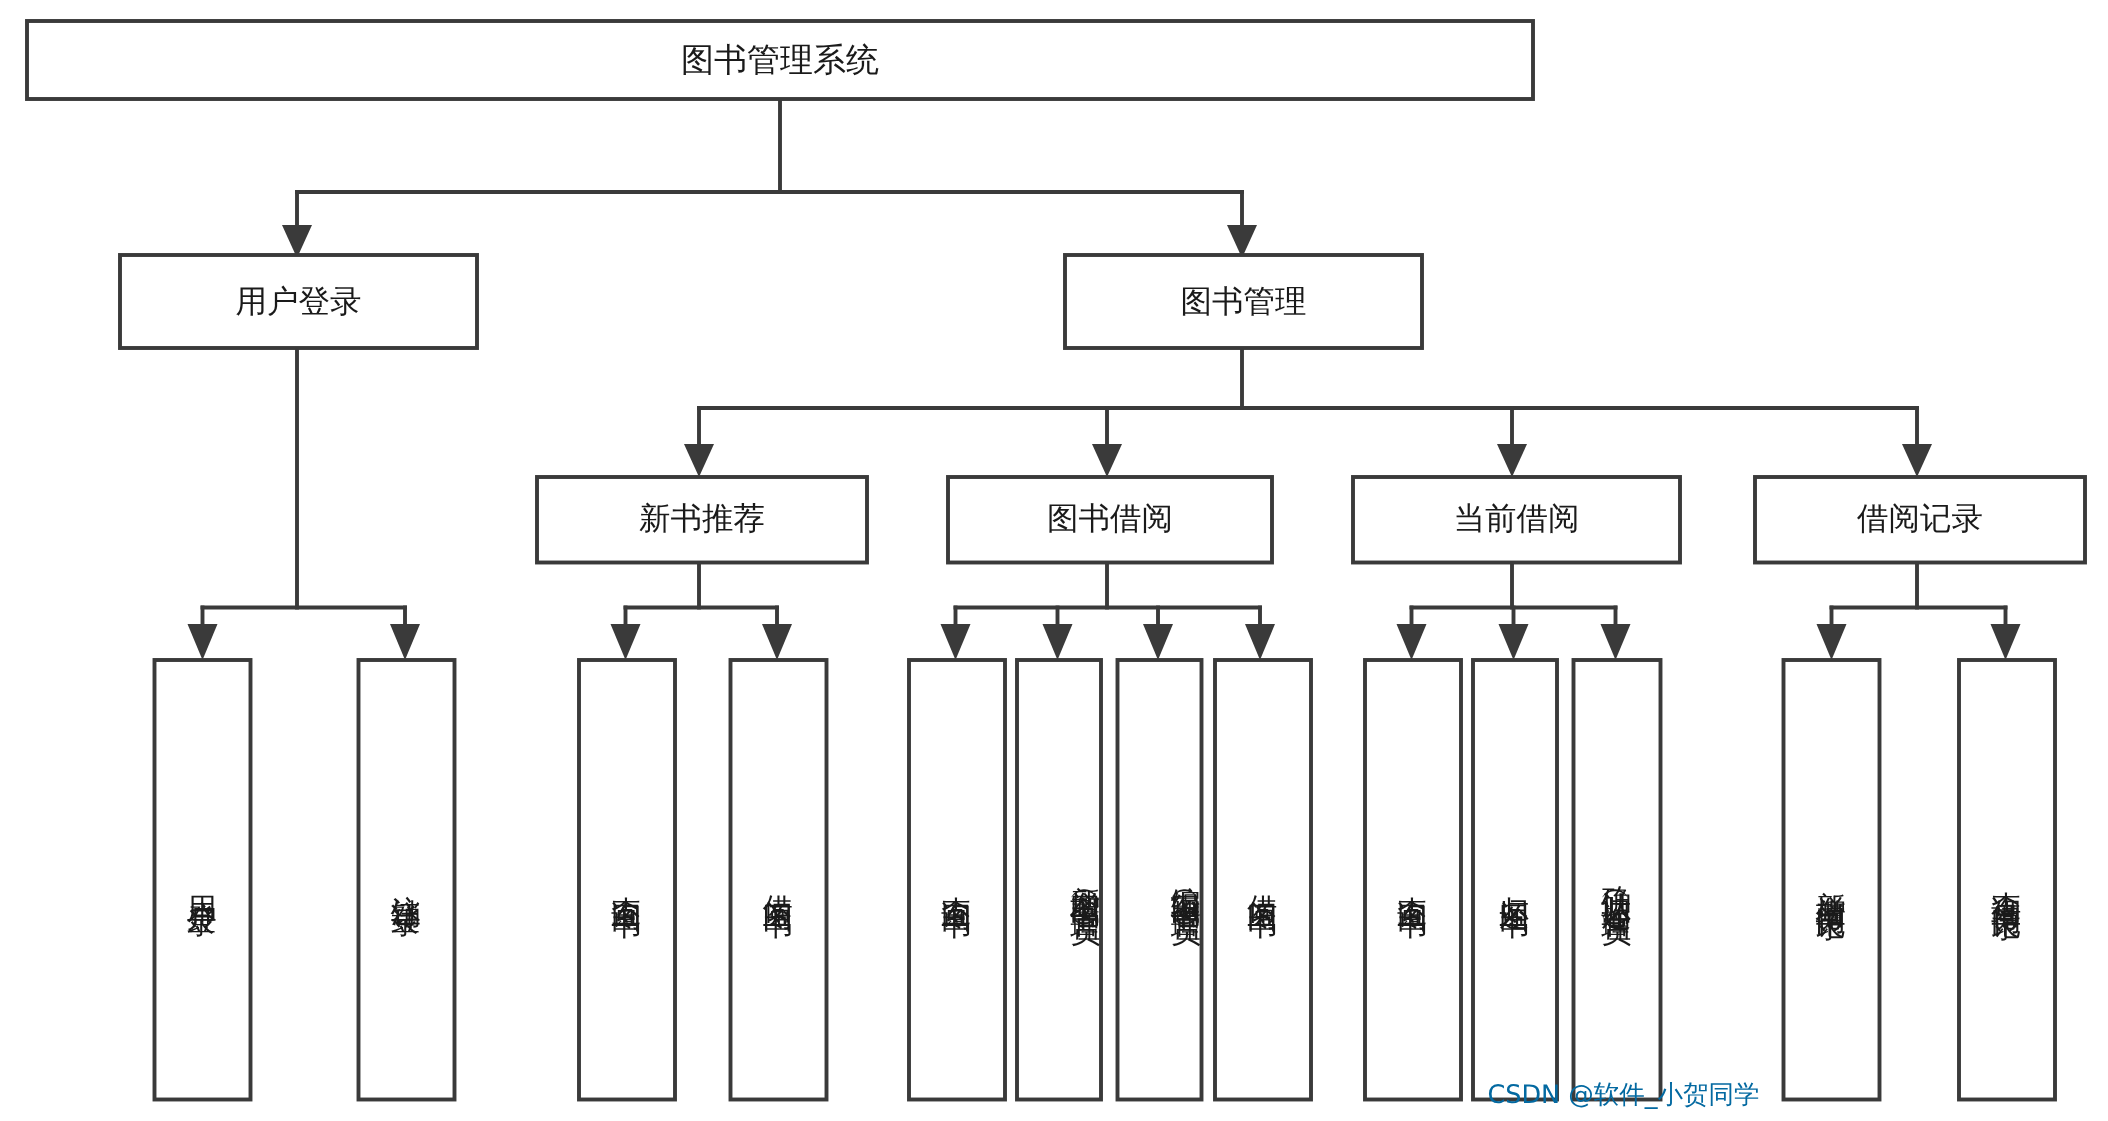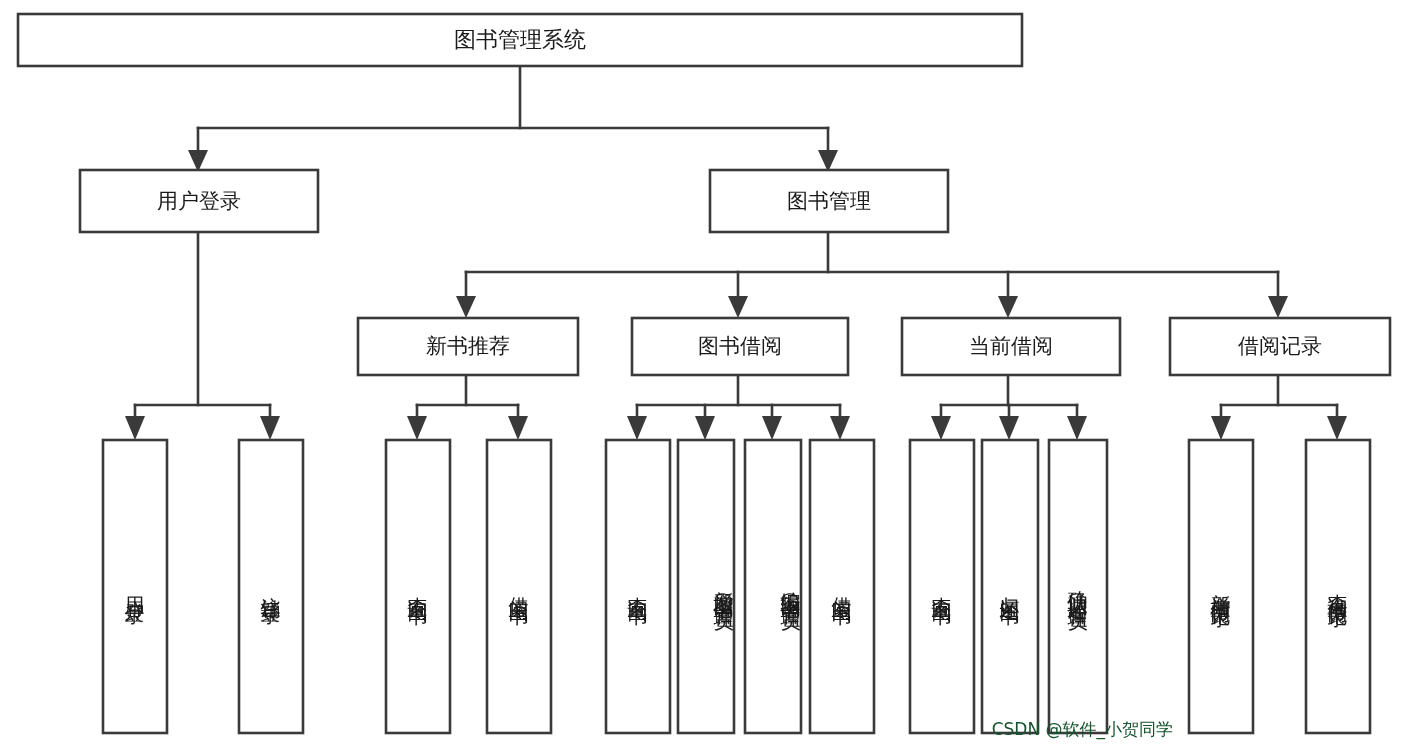--- a/index.html
+++ b/index.html
@@ -67,21 +67,21 @@
     text-align: center;
     pointer-events: none;
     user-select: none;
   }
   .watermark {
     position: absolute;
     right: 10px;
     bottom: 6px;
     font-family: "DejaVu Sans", "Liberation Sans", sans-serif;
     font-size: 17px;
-    color: #14532d;
+    color: #0369a1;
     white-space: nowrap;
     user-select: none;
   }
 </style>
 </head>
 <body>
 
 <div id="diagram-root">
 
   <svg class="flow" viewBox="0 0 1405 747">

